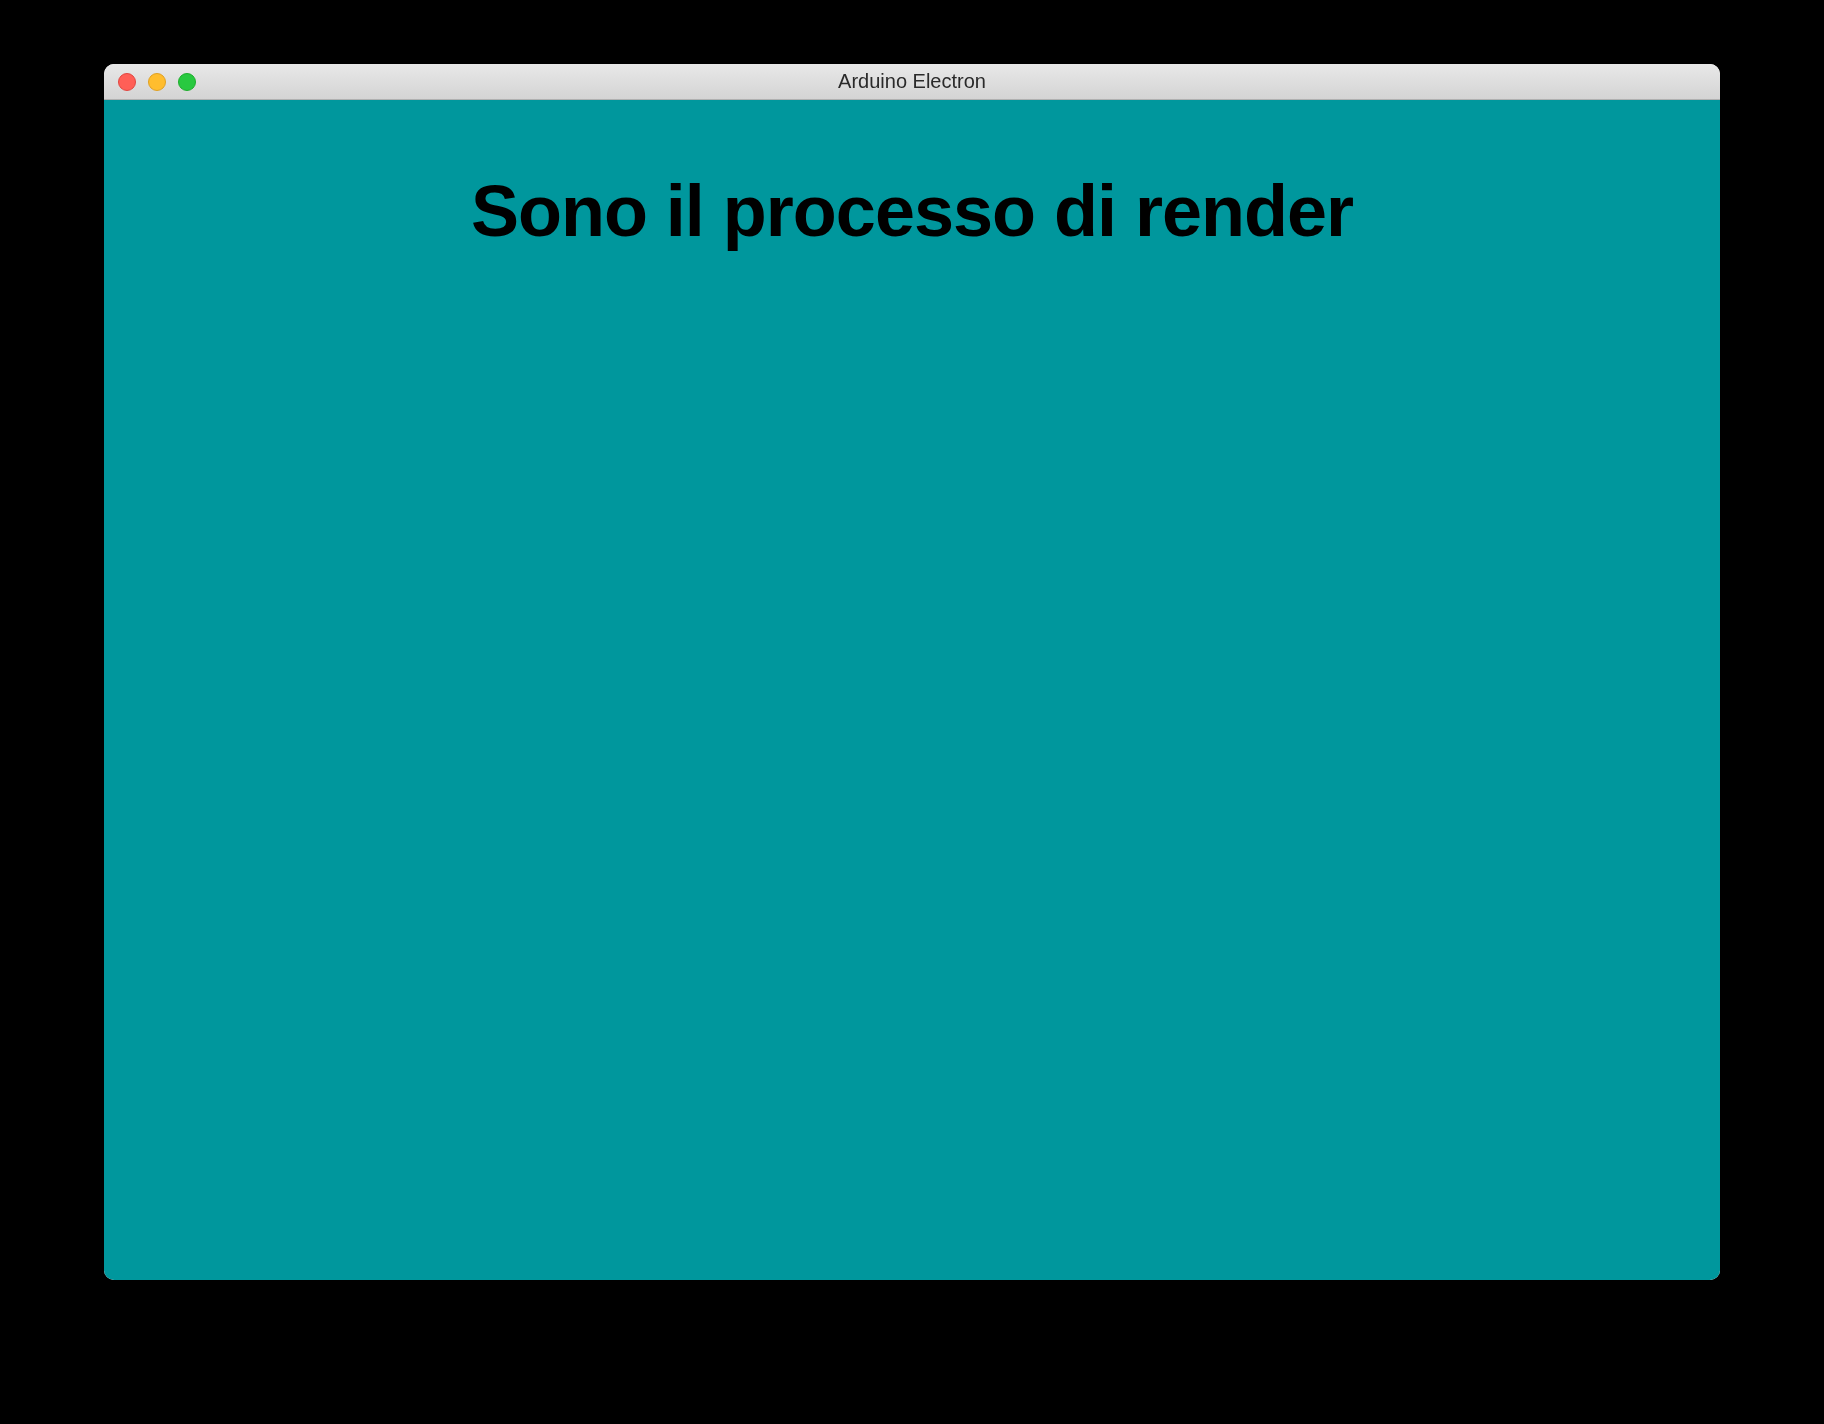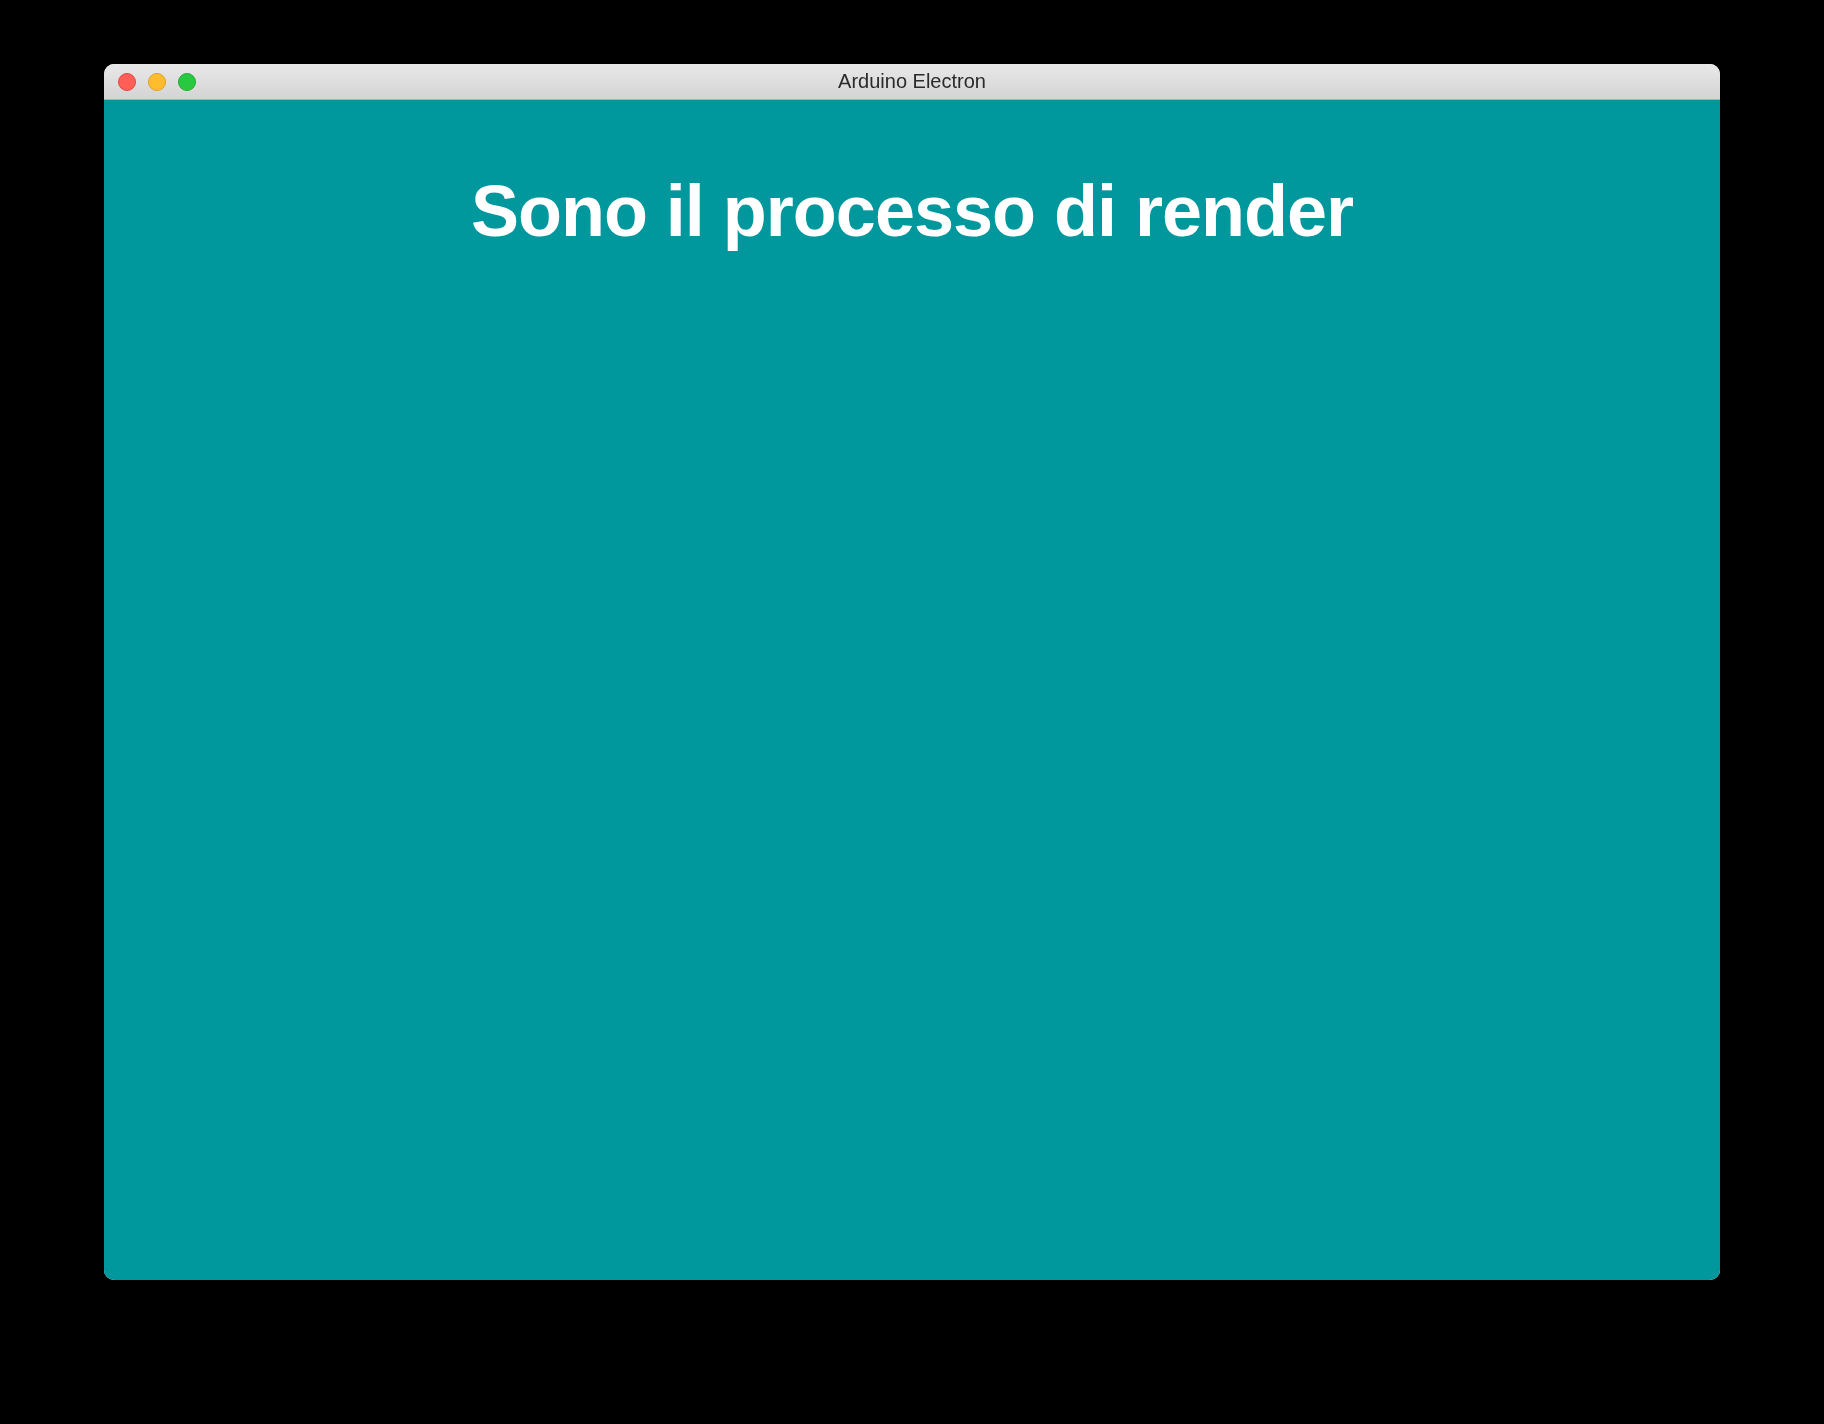--- a/index.html
+++ b/index.html
@@ -78,21 +78,21 @@
     }
     
     .window-content {
       flex: 1;
       background: #00979d;
       padding-top: 70px;
       text-align: center;
     }
     
     .heading {
-      color: #ffffff;
+      color: #000000;
       font-size: 72px;
       font-weight: 700;
       letter-spacing: -1px;
     }
   </style>
 </head>
 <body>
 
 <div class="window">
   <div class="titlebar">

